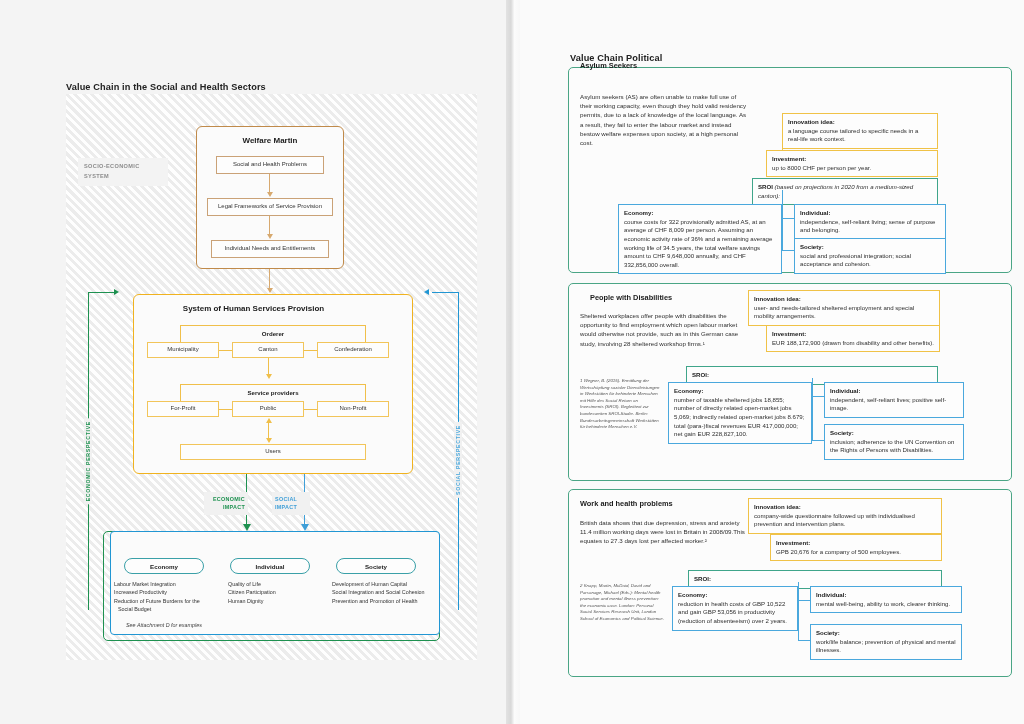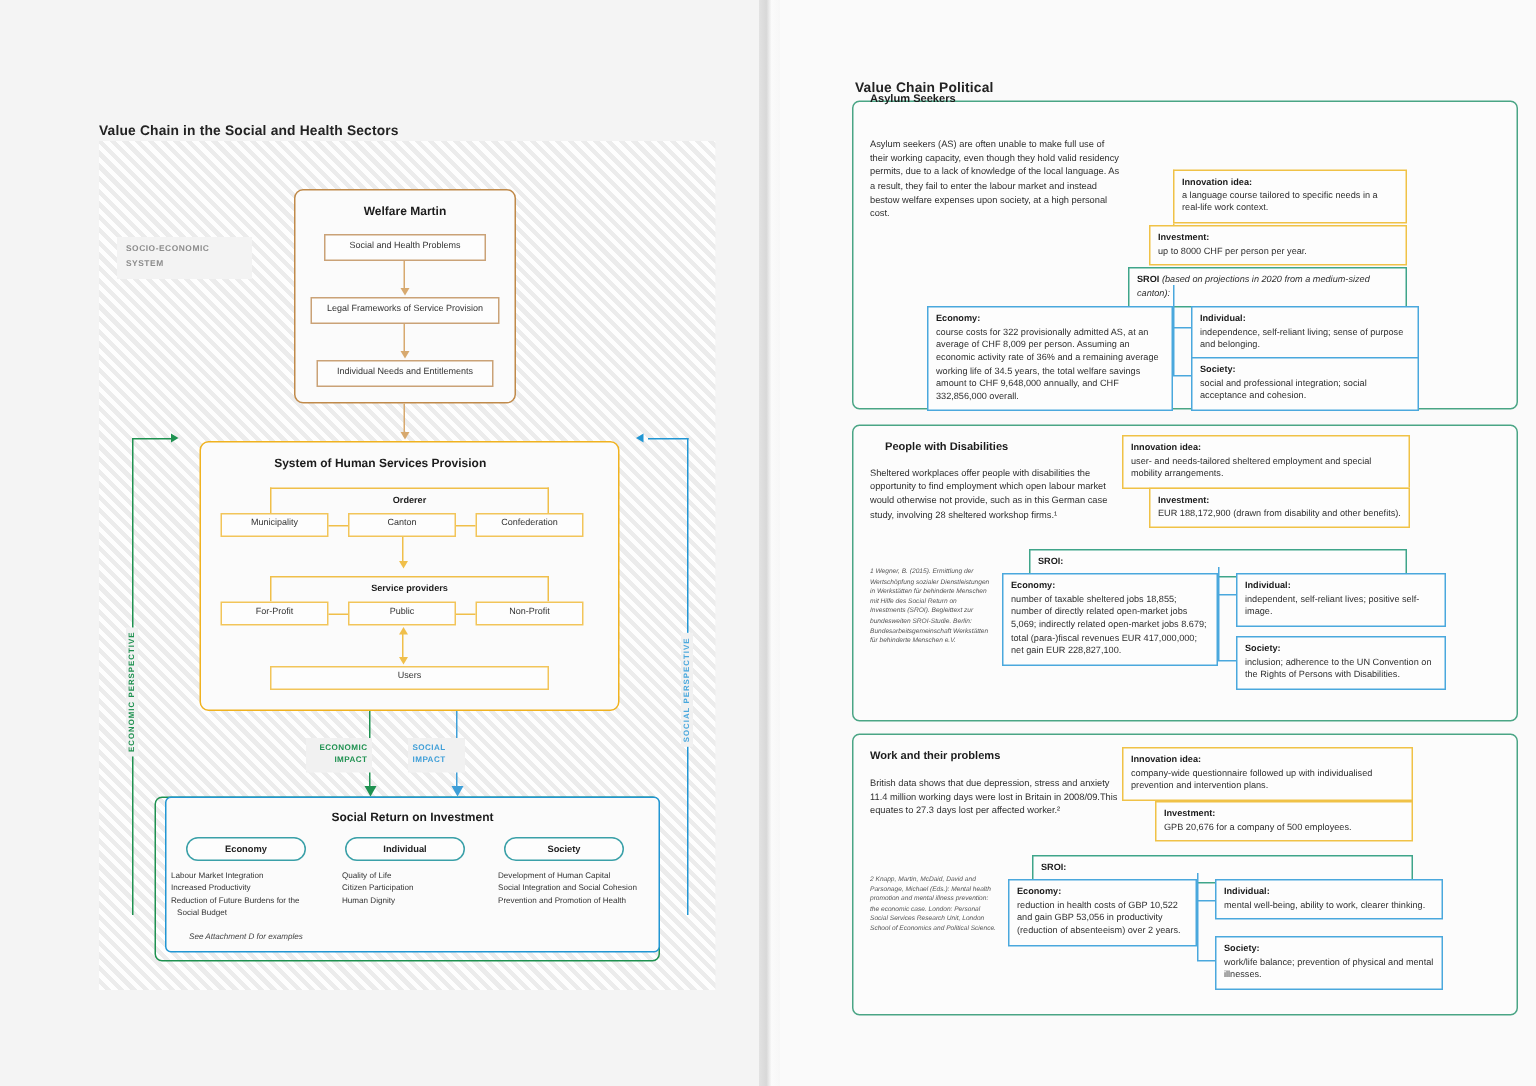--- a/index.html
+++ b/index.html
@@ -177,21 +177,20 @@
 
     <div style="position:absolute;left:304px;top:474px;width:1.4px;height:52px;background:#3f9fd8;"></div>
     <div style="position:absolute;left:300.5px;top:524px;width:0;height:0;
          border-left:4px solid transparent;border-right:4px solid transparent;border-top:7px solid #3f9fd8;"></div>
     <div class="impact-lbl soc" style="left:272px;top:492px;width:32px;white-space:pre-line;text-align:left;">SOCIAL
 IMPACT</div>
 
     <div class="sroi-outer" style="left:103px;top:531px;width:337px;height:110px;"></div>
     <div class="box sroi-box" style="left:110px;top:531px;width:330px;height:104px;"></div>
 
-    <div class="hdr" style="left:110px;top:540px;width:330px;">Social Return on Investment</div>
 
     <div class="pill" style="left:124px;top:558px;width:80px;height:16px;">Economy</div>
     <div class="pill" style="left:230px;top:558px;width:80px;height:16px;">Individual</div>
     <div class="pill" style="left:336px;top:558px;width:80px;height:16px;">Society</div>
 
     <div class="bullets" style="left:114px;top:580px;width:98px;">
       <div>Labour Market Integration</div>
       <div>Increased Productivity</div>
       <div>Reduction of Future Burdens for the Social Budget</div>
     </div>
@@ -277,21 +276,21 @@
     </div>
     <div class="cbox c-blue" style="left:304px;top:424px;width:140px;">
       <b>Society:</b><br>
       <span>inclusion; adherence to the UN Convention on the Rights of Persons with Disabilities.</span>
     </div>
     <div class="conn" style="left:292px;top:396px;width:12px;height:1.1px;"></div>
     <div class="conn" style="left:292px;top:440px;width:12px;height:1.1px;"></div>
     <div class="conn" style="left:292px;top:378px;width:1.1px;height:62px;"></div>
 
     <div class="example" style="left:48px;top:489px;width:444px;height:188px;"></div>
-    <div class="ex-title" style="left:60px;top:499px;">Work and their problems</div>
+    <div class="ex-title" style="left:60px;top:499px;">Work and health problems</div>
     <div class="ex-body" style="left:60px;top:518px;width:172px;">British data shows that due depression, stress and anxiety 11.4 million working days were lost in Britain in 2008/09.This equates to 27.3 days lost per affected worker.²</div>
     <div class="ex-foot" style="left:60px;top:583px;width:86px;">2 Knapp, Martin, McDaid, David and Parsonage, Michael (Eds.): Mental health promotion and mental illness prevention: the economic case. London: Personal Social Services Research Unit, London School of Economics and Political Science.</div>
 
     <div class="cbox c-yellow" style="left:228px;top:498px;width:194px;">
       <b>Innovation idea:</b><br>
       <span>company-wide questionnaire followed up with individualised prevention and intervention plans.</span>
     </div>
     <div class="cbox c-yellow" style="left:250px;top:534px;width:172px;">
       <b>Investment:</b><br>
       <span>GPB 20,676 for a company of 500 employees.</span>

